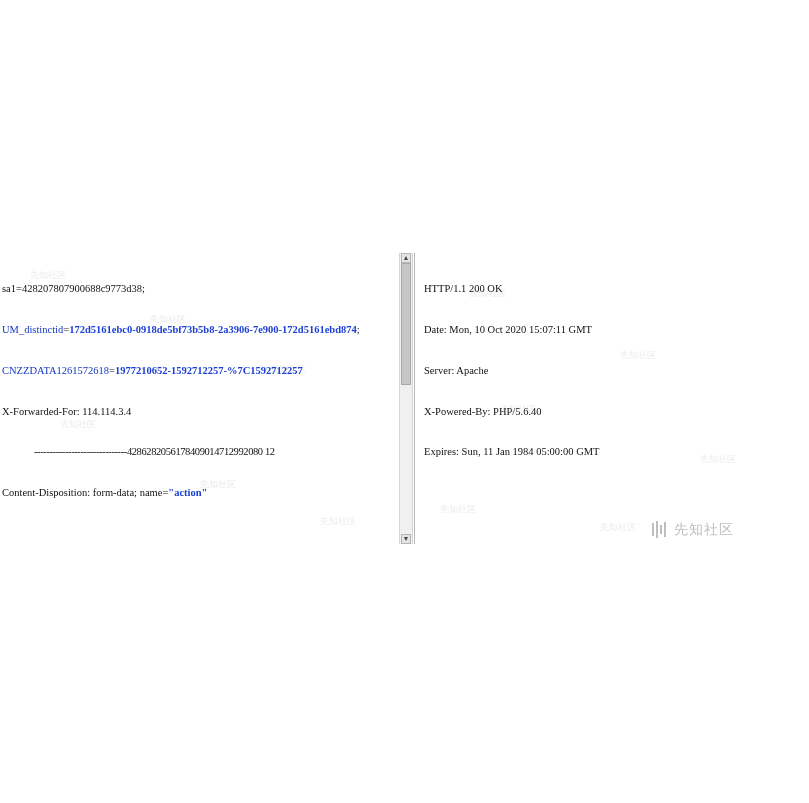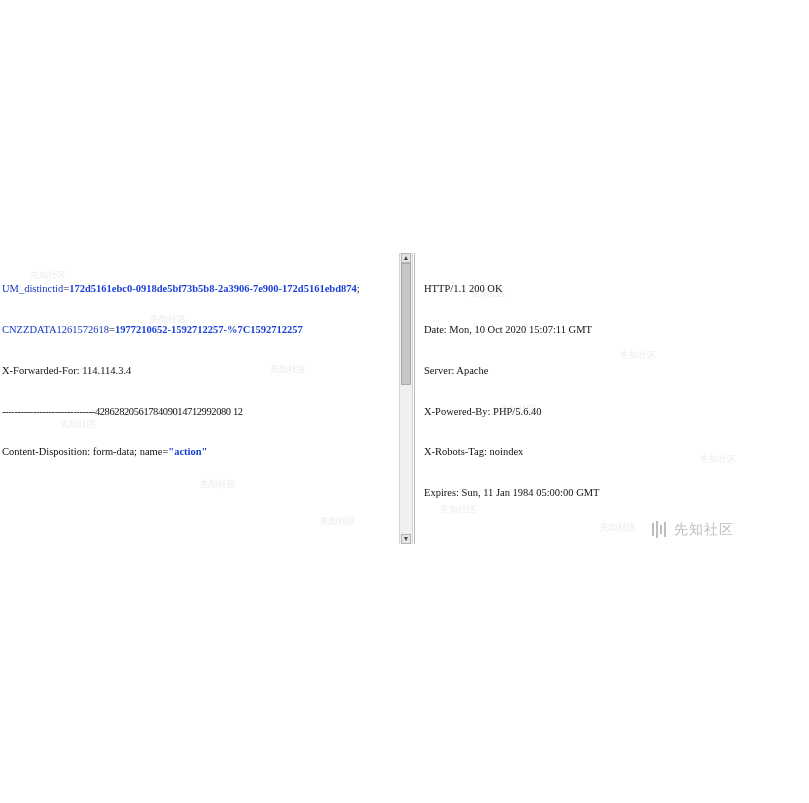--- a/index.html
+++ b/index.html
@@ -106,21 +106,21 @@
   .pane-right {
     left: 416px;
     width: 326px;
     padding: 2px 6px 0 8px;
     box-sizing: border-box;
   }
   .line { display: block; min-height: 13.6px; }
   .blank { display: block; height: 13.6px; }
   .kw-blue { color: #1237c4; }
   .val-blue { color: #1a3fd6; font-weight: bold; }
-  .dashes { letter-spacing: -0.4px; }
+  .dashes { letter-spacing: -0.4px; margin-left: 32px; }
   .watermark-logo {
     position: absolute;
     right: 8px;
     bottom: 6px;
     display: flex;
     align-items: center;
     gap: 5px;
     opacity: 0.55;
   }
   .wm-mark {
@@ -151,20 +151,21 @@
 <body>
 
 <div id="screen">
 
   <div class="band-top"></div>
   <div class="band-bottom"></div>
 
   <div class="capture">
 
     <div class="pane pane-left">
+      <span class="line">sa1=428207807900688c9773d38;</span>
       <span class="line"><span class="kw-blue">UM_distinctid</span>=<span class="val-blue">172d5161ebc0-0918de5bf73b5b8-2a3906-7e900-172d5161ebd874</span>;</span>
       <span class="line"><span class="kw-blue">CNZZDATA1261572618</span>=<span class="val-blue">1977210652-1592712257-%7C1592712257</span></span>
       <span class="line">X-Forwarded-For: 114.114.3.4</span>
       <span class="line dashes">------------------------------4286282056178409014712992080 12</span>
       <span class="line">Content-Disposition: form-data; name=<span class="val-blue">"action"</span></span>
       <span class="blank"></span>
       
       
       
       
@@ -187,21 +188,20 @@
       <div class="scroll-thumb"></div>
       <div class="scroll-arrow down">▼</div>
     </div>
     <div class="pane-divider"></div>
 
     <div class="pane pane-right">
       <span class="line">HTTP/1.1 200 OK</span>
       <span class="line">Date: Mon, 10 Oct 2020 15:07:11 GMT</span>
       <span class="line">Server: Apache</span>
       <span class="line">X-Powered-By: PHP/5.6.40</span>
-      <span class="line">X-Robots-Tag: noindex</span>
       <span class="line">Expires: Sun, 11 Jan 1984 05:00:00 GMT</span>
       
       
       
       
       
       
       
       
 

